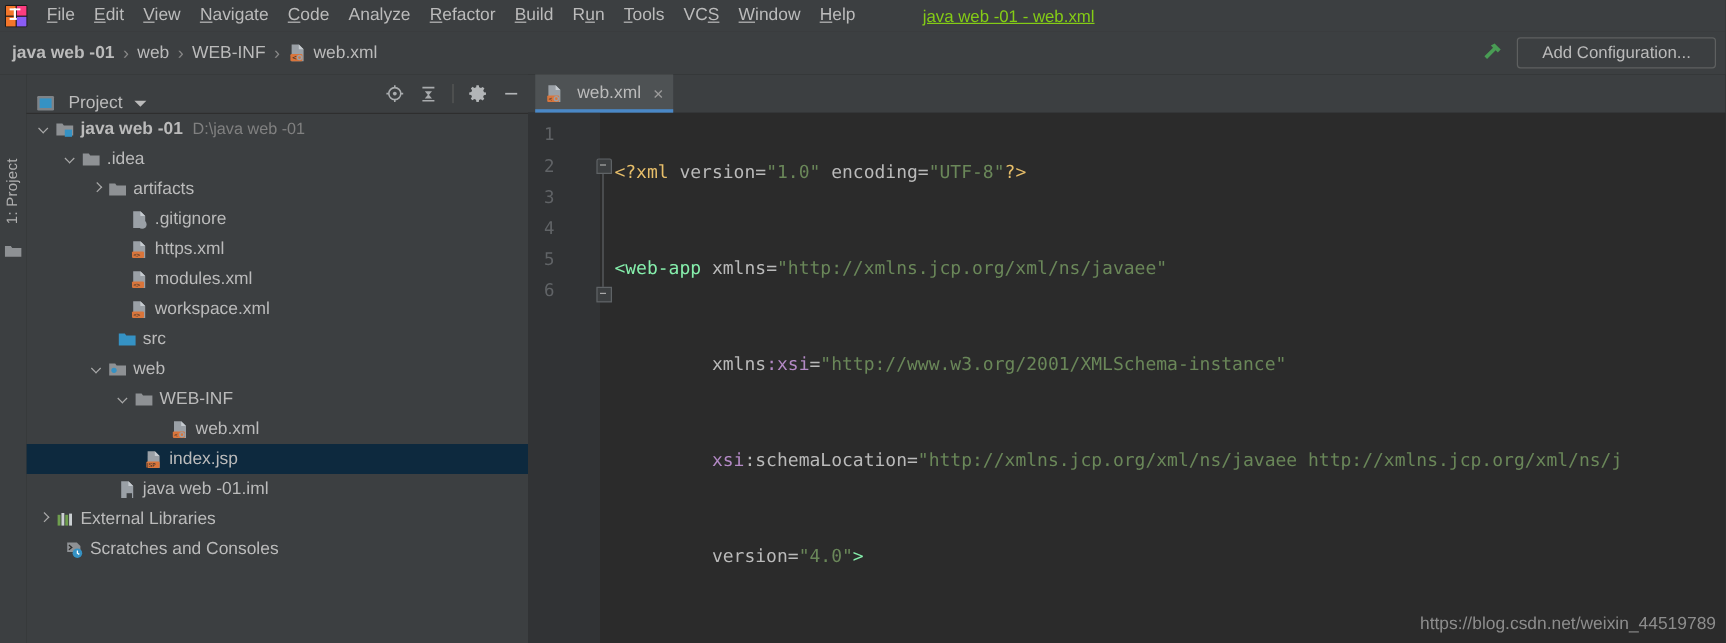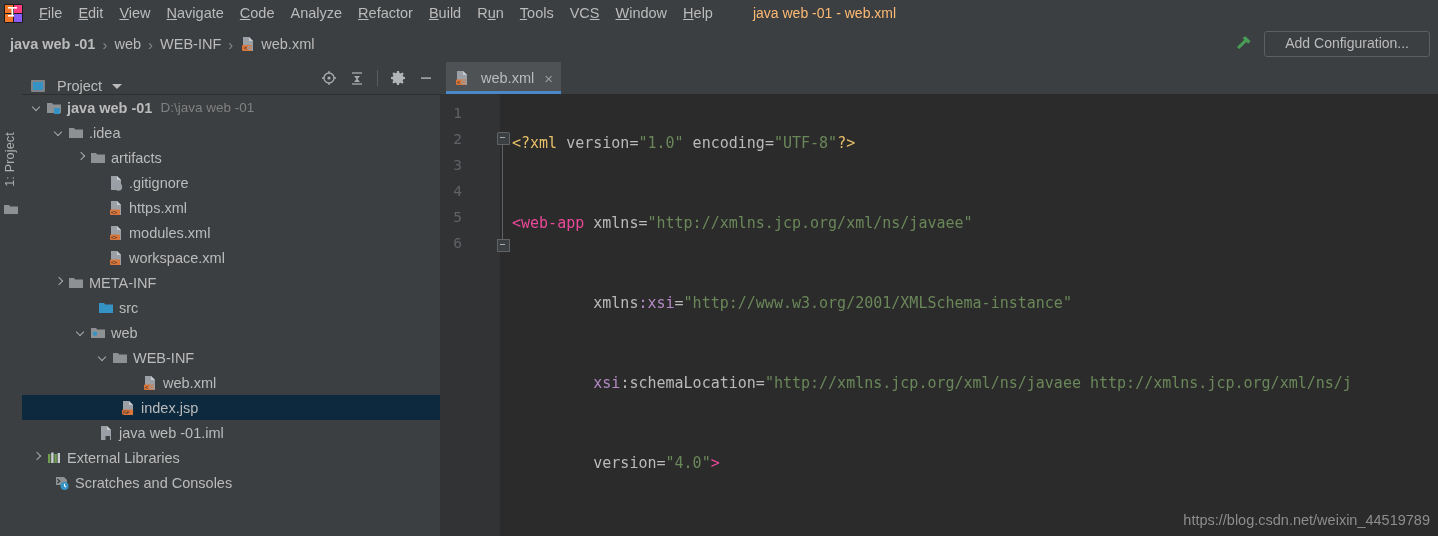--- a/index.html
+++ b/index.html
@@ -22,21 +22,21 @@
     width:19px;height:19px;margin-left:4px;margin-right:8px;
     position:relative;flex:0 0 auto;
   }
   .logo svg{display:block;}
   .menu-item{
     padding:2px 8px;font-size:14.5px;color:#bbbbbb;white-space:nowrap;
     line-height:18px;
   }
   .menu-item u{text-decoration:underline;}
   .win-title{
-    margin-left:32px;font-size:14px;color:#fdba74;white-space:nowrap;
+    margin-left:48px;font-size:14px;color:#84cc16;white-space:nowrap;text-decoration:underline;
   }
 
   
   .navbar{
     position:absolute;left:0;top:26px;width:1438px;height:36px;
     background:#3c3f41;display:flex;align-items:center;
     border-bottom:1px solid #2e2e2e;
   }
   .crumbs{display:flex;align-items:center;margin-left:10px;}
   .crumb{font-size:14.5px;color:#bbbbbb;white-space:nowrap;display:flex;align-items:center;}
@@ -147,21 +147,21 @@
   .foldline{position:absolute;left:62px;width:1px;background:#5f6366;}
   .foldcap{position:absolute;left:57px;width:11px;height:11px;border:1px solid #5f6366;background:#3c3f41;}
   .foldcap:after{content:"";position:absolute;left:2px;top:4px;width:5px;height:1px;background:#a9a9a9;}
 
   .code{
     position:absolute;left:72px;top:0;right:0;bottom:0;
     font-family:"DejaVu Sans Mono",monospace;font-size:15px;
     white-space:pre;overflow:hidden;
   }
   .cline{height:26px;line-height:26px;}
-  .t-tag{color:#ec4899;}
+  .t-tag{color:#86efac;}
   .t-attr{color:#bababa;}
   .t-ns{color:#b389c5;}
   .t-str{color:#6a8759;}
   .t-eq{color:#bababa;}
   .t-decl{color:#e8bf6a;}
 
   .watermark{
     position:absolute;right:8px;bottom:8px;
     font-size:14.5px;color:#8d8d8d;white-space:nowrap;
   }
@@ -360,29 +360,20 @@
           <svg width="16" height="16" viewBox="0 0 16 16">
             <path d="M3 1h6l4 4v10H3z" fill="#9aa0a6"></path>
               <path d="M9 1l4 4H9z" fill="#c6cbd0"></path>
             <rect x="2" y="9.5" width="10" height="5.5" rx="1" fill="#d9753b"></rect>
             <text x="3" y="14" font-size="5" fill="#2b2b2b" font-family="DejaVu Sans Mono, monospace">&lt;&gt;</text>
           </svg>
         </span>
         <span class="row-label">workspace.xml</span>
       </div>
 
-      <div class="row" style="padding-left:32px">
-        <span class="arrow right"></span>
-        <span class="ico">
-          <svg width="16" height="16" viewBox="0 0 16 16">
-              <path d="M1 3h5l1.2 1.6H15V13H1z" fill="#8e9194"></path>
-            </svg>
-        </span>
-        <span class="row-label">META-INF</span>
-      </div>
 
       <div class="row" style="padding-left:76px">
         <span class="ico">
           <svg width="16" height="16" viewBox="0 0 16 16">
               <path d="M1 3h5l1.2 1.6H15V13H1z" fill="#3592c4"></path>
             </svg>
         </span>
         <span class="row-label">src</span>
       </div>
 

